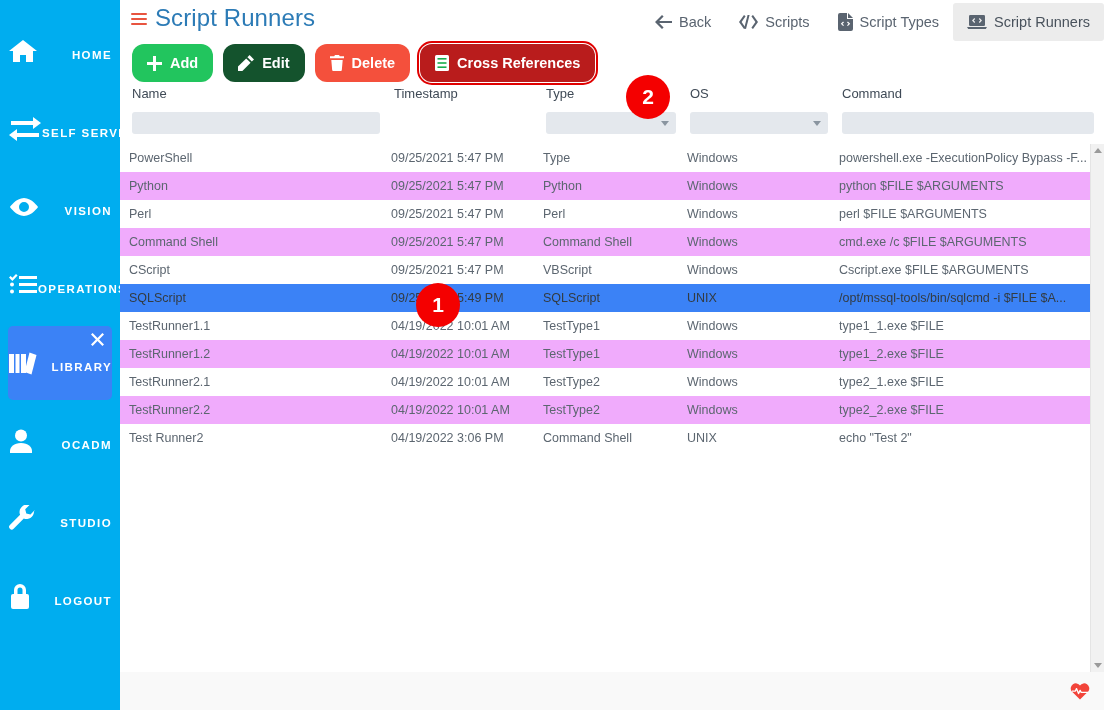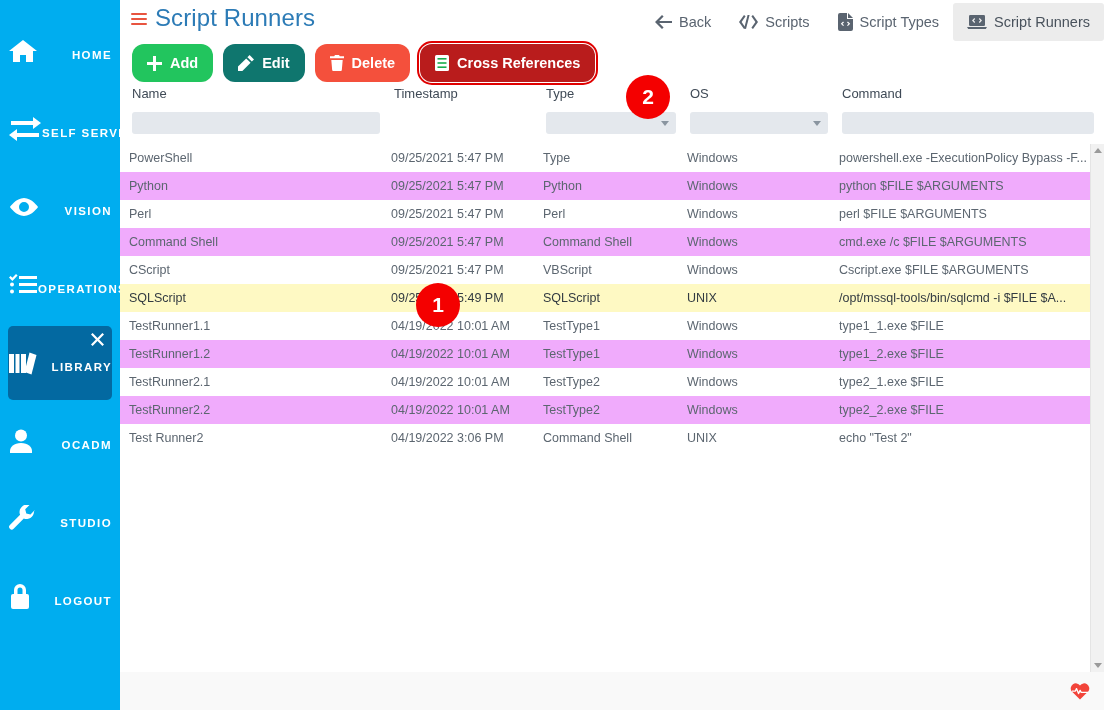--- a/index.html
+++ b/index.html
@@ -14,21 +14,21 @@
   .sidebar {
     width: 120px; height: 710px; background: #00ADEF;
     flex: 0 0 120px; padding-top: 14px;
     display: flex; flex-direction: column; align-items: center;
   }
   .side-item {
     width: 104px; height: 74px; margin-bottom: 4px;
     display: flex; flex-direction: row; align-items: center; justify-content: space-between;
     border-radius: 5px; position: relative; cursor: pointer;
   }
-  .side-item.active { background: #0369a1; }
+  .side-item.active { background: #3b82f6; }
   .side-ico { height: 32px; display: flex; align-items: center; justify-content: center; }
   .side-ico svg { display: block; fill: #ffffff; }
   .side-label {
     margin-top: 7px; color: #ffffff; font-size: 11.5px;
     letter-spacing: 1.4px; font-weight: bold; white-space: nowrap;
   }
   .side-close {
     position: absolute; top: 7px; right: 8px; width: 13px; height: 13px;
     cursor: pointer;
   }
@@ -60,21 +60,21 @@
 
   
   .toolbar { position: absolute; left: 12px; top: 44px; display: flex; gap: 10px; }
   .btn {
     height: 38px; border: none; border-radius: 12px; color: #fff;
     font-size: 14.5px; font-weight: bold; display: flex; align-items: center;
     gap: 8px; padding: 0 15px; cursor: pointer; font-family: "Liberation Sans", sans-serif;
   }
   .btn svg { display:block; fill:#ffffff; }
   .btn-add { background: #22c55e; }
-  .btn-edit { background: #0f766e; }
+  .btn-edit { background: #14532d; }
   .btn-delete { background: #f4503c; }
   .btn-xref { background: #b91c1c; outline: 2px solid #e00000; outline-offset: 1px; }
 
   
   .grid { position: absolute; left: 0; top: 86px; right: 0; bottom: 38px; }
   .grid-head { display: flex; height: 26px; padding-left: 8px; }
   .hcell { color: #3f4a56; font-size: 13px; padding-left: 4px; }
   .grid-filters { display: flex; height: 28px; padding-left: 8px; align-items: flex-start; }
   .fcell { padding-left: 4px; }
   .f-input, .f-select {
@@ -85,21 +85,21 @@
   .f-select { position: relative; display: flex; align-items: center; }
   .f-select .chev {
     position: absolute; right: 7px; top: 9px; width: 0; height: 0;
     border-left: 4px solid transparent; border-right: 4px solid transparent;
     border-top: 5px solid #8a95a0;
   }
 
   .grid-body { position: absolute; left: 0; top: 58px; right: 14px; bottom: 0; overflow: hidden; }
   .row { display: flex; height: 28px; align-items: center; padding-left: 5px; }
   .row.alt { background: #f0abfc; }
-  .row.sel { background: #fef9c3; }
+  .row.sel { background: #3b82f6; }
   .cell { color: #5c6670; font-size: 12.5px; padding-left: 4px; white-space: nowrap;
           overflow: hidden; text-overflow: ellipsis; }
   .row.sel .cell { color: #333b42; }
 
   .c-name { flex: 0 0 262px; }
   .c-time { flex: 0 0 152px; }
   .c-type { flex: 0 0 144px; }
   .c-os   { flex: 0 0 152px; }
   .c-cmd  { flex: 1 1 auto; }
 

